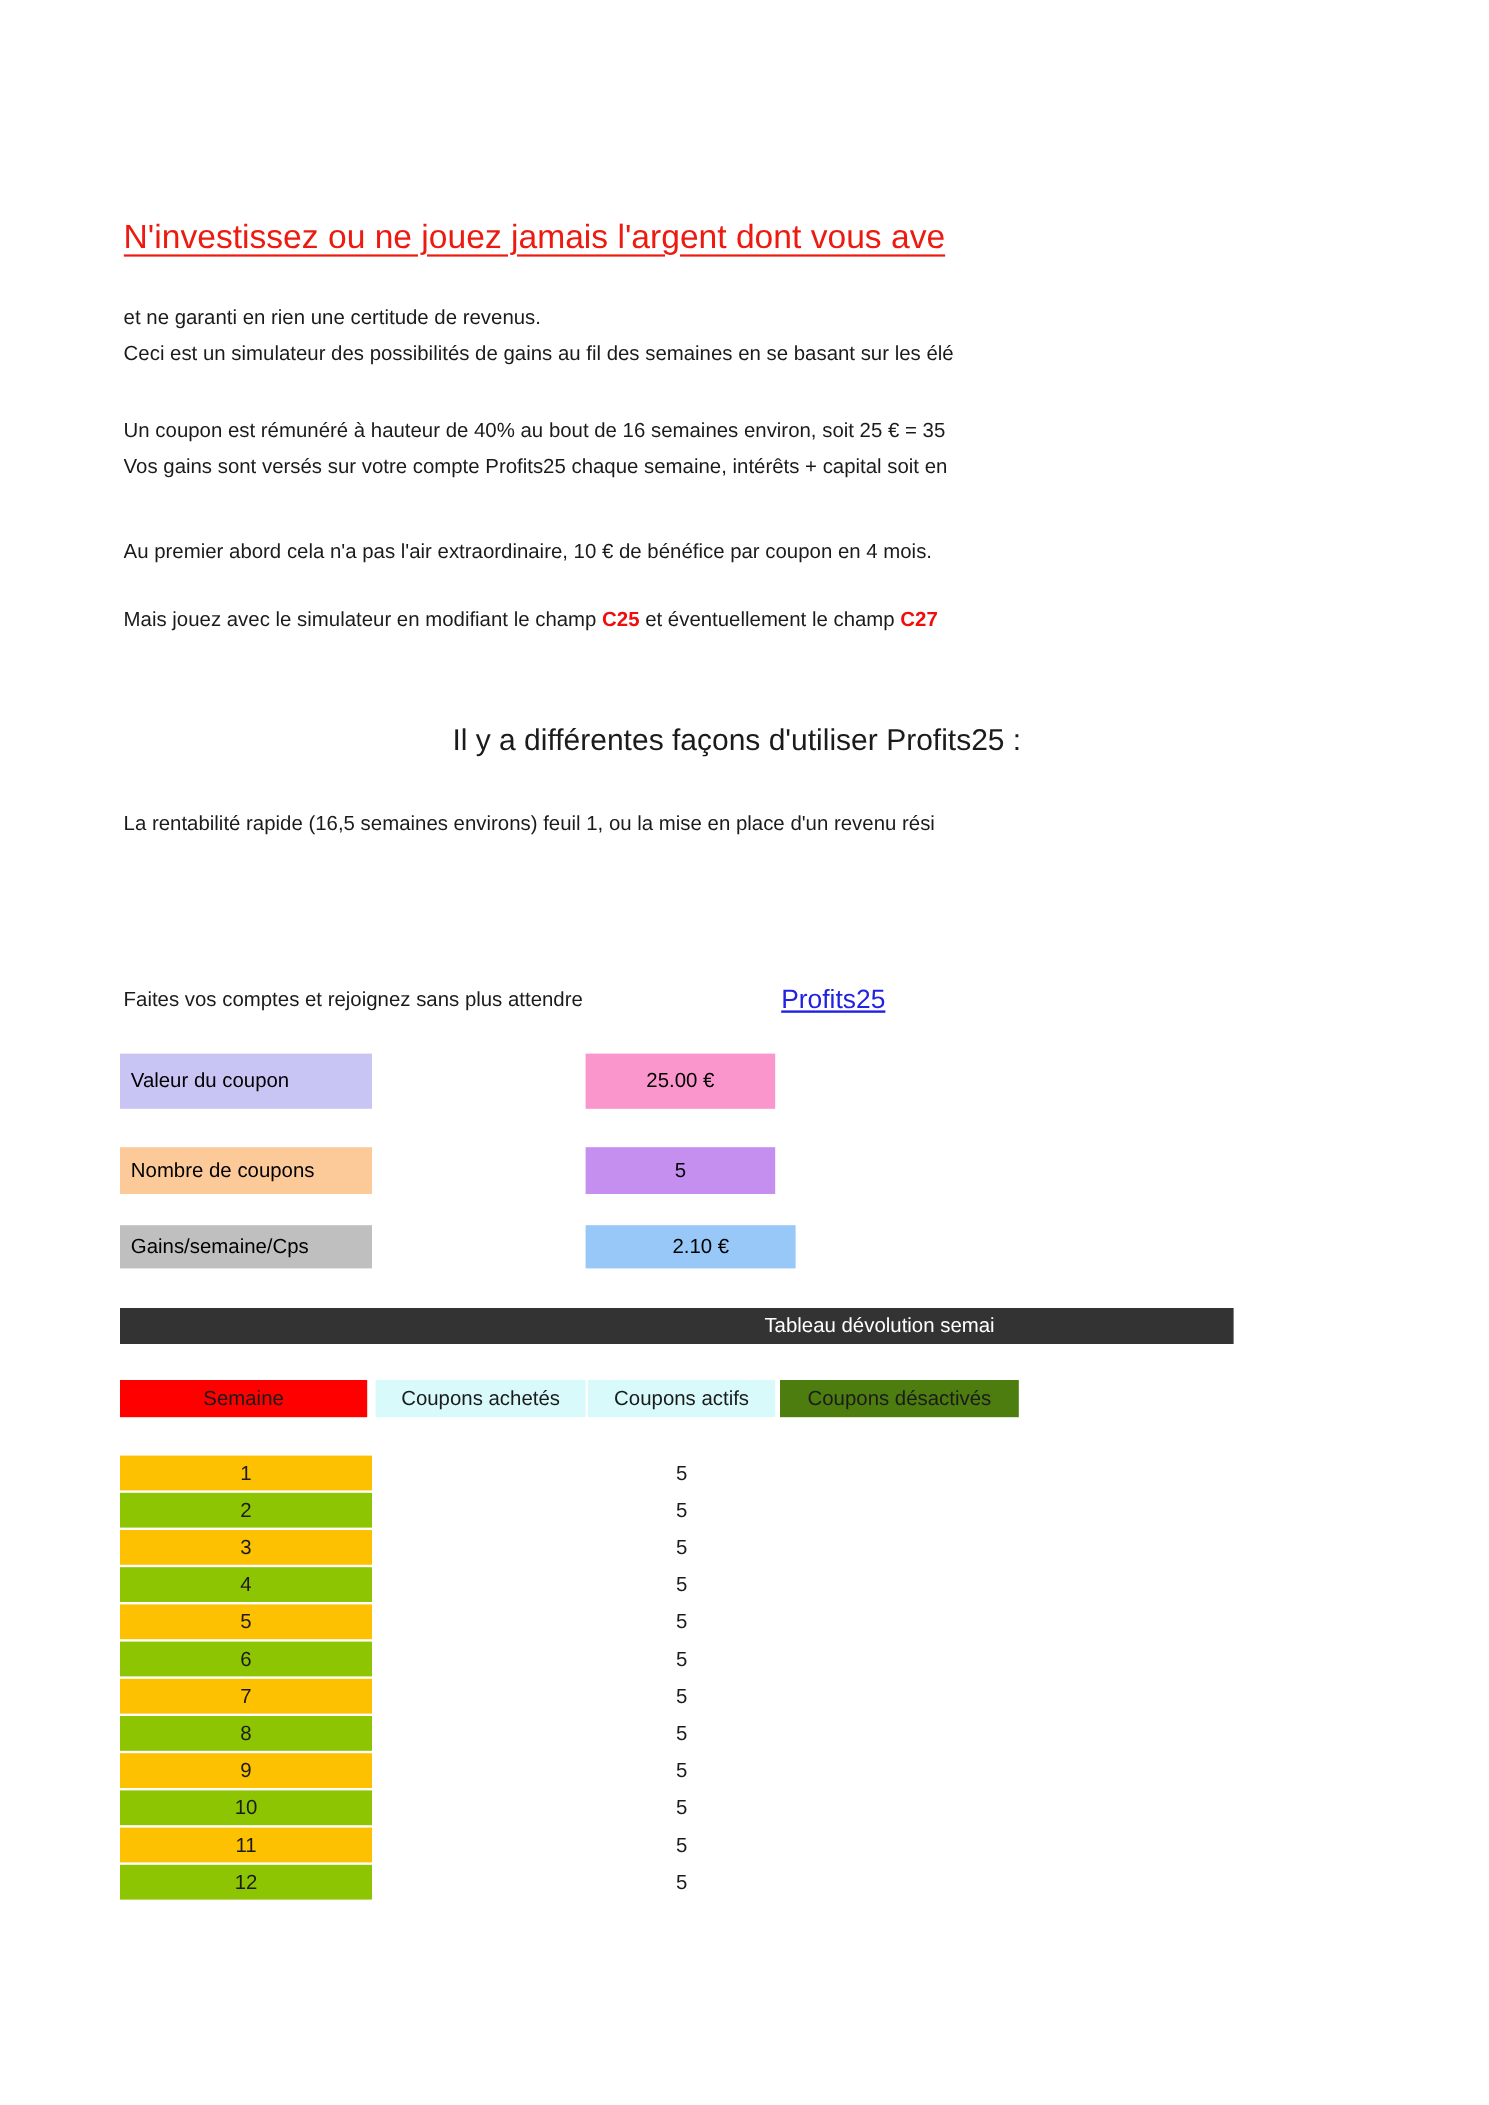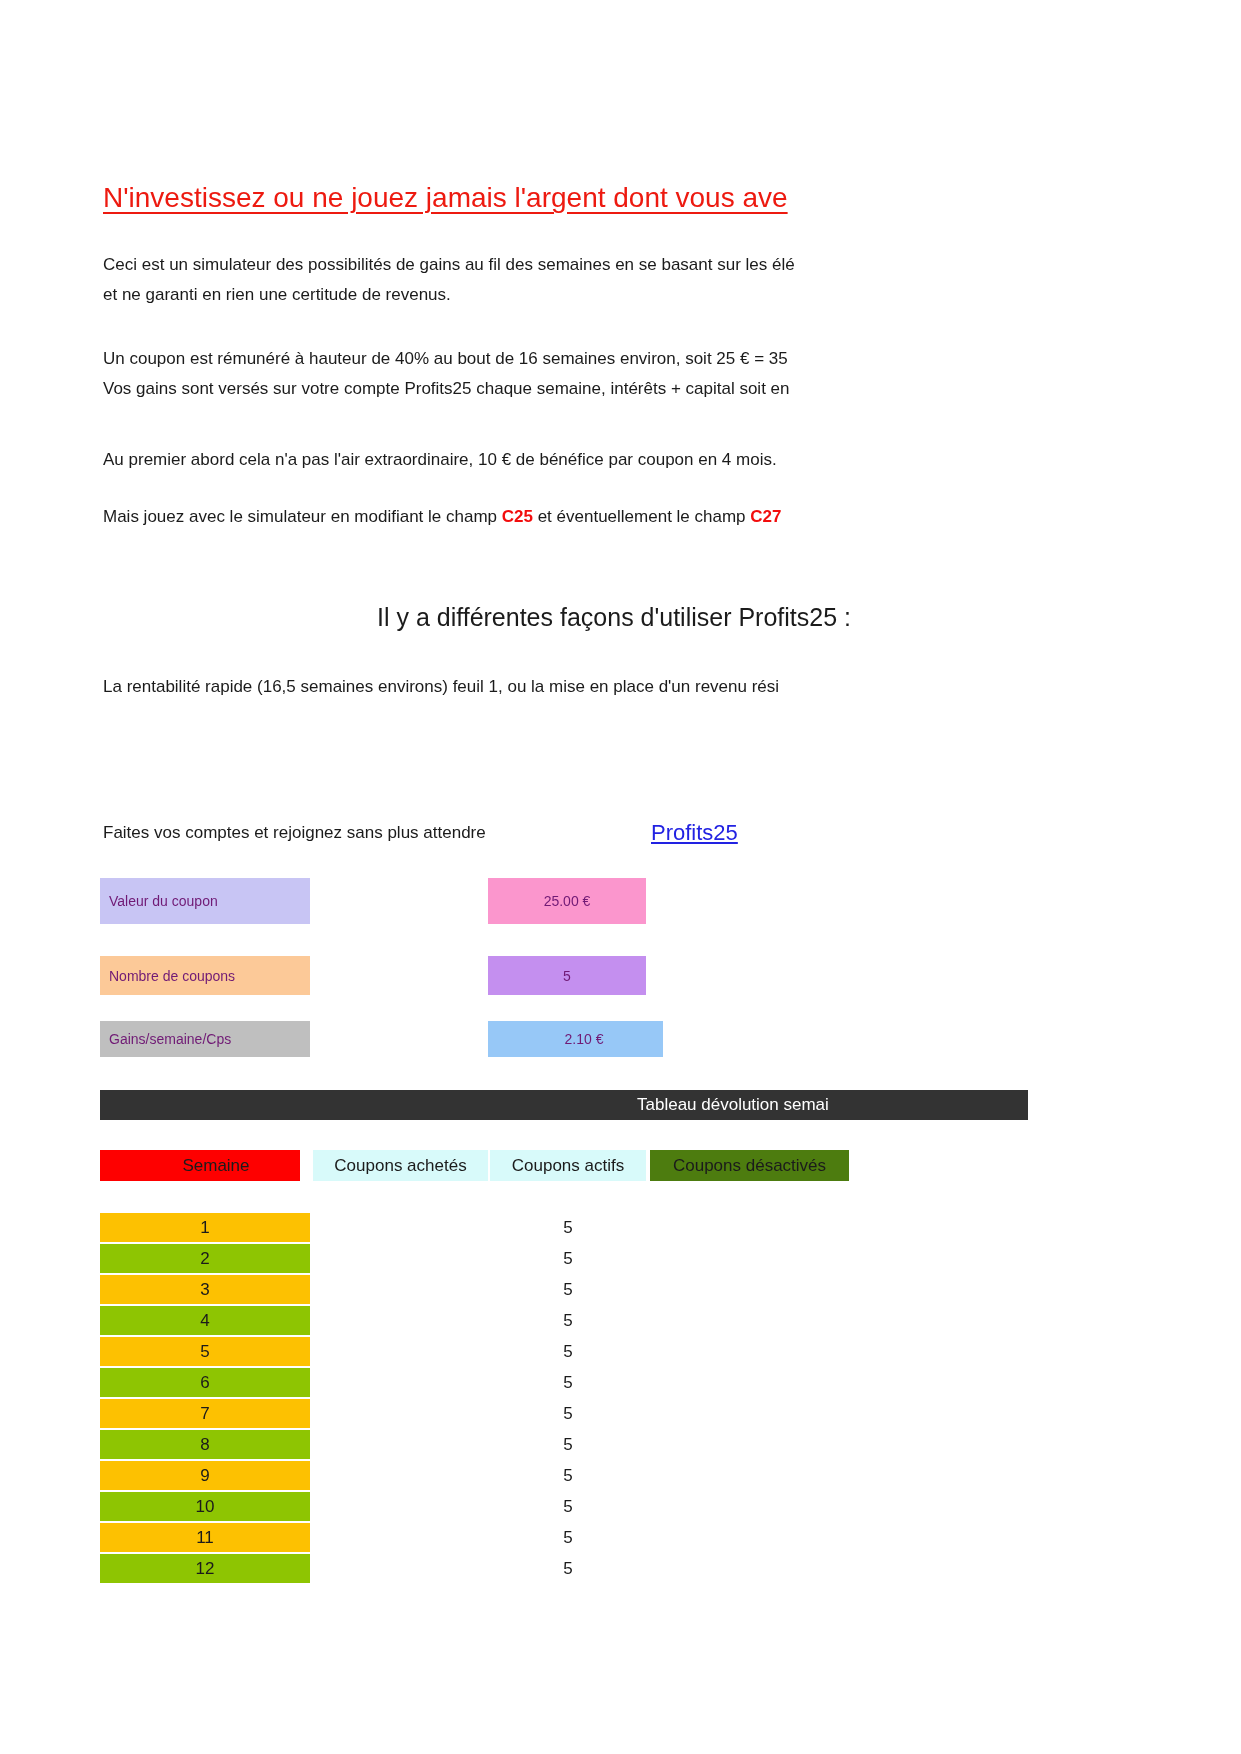--- a/index.html
+++ b/index.html
@@ -11,21 +11,21 @@
   .clipline{white-space:nowrap;overflow:hidden;width:748px;}
   .body-text{font-size:17px;line-height:30px;color:#1b1b1b;}
   .title{
     font-size:28px;color:#ed1a10;text-decoration:underline;
     text-decoration-thickness:2px;text-underline-offset:5px;
   }
   .h2{font-size:25px;color:#1b1b1b;text-align:right;}
   .bold{font-weight:normal;}
   .red-ref{color:#f20d0d;font-weight:bold;}
   .link{color:#2222e2;text-decoration:underline;cursor:pointer;font-size:22px;}
-  .fieldbox{display:flex;align-items:center;font-size:14px;color:#701a75;}
+  .fieldbox{display:flex;align-items:center;font-size:17px;color:#000000;}
   .fieldbox.label{padding-left:9px;box-sizing:border-box;}
   .fieldbox.value{justify-content:center;}
   .banner{background:#333333;}
   .banner-text{
     position:absolute;left:537px;top:0;height:100%;display:flex;align-items:center;
     color:#ffffff;font-size:17px;white-space:nowrap;
   }
   .colhead{
     position:absolute;height:31px;display:flex;align-items:center;justify-content:center;
     font-size:17px;color:#1b1b1b;
@@ -42,22 +42,22 @@
   }
 </style>
 </head>
 <body>
 
 <div class="page">
 
   <div class="abs clipline title" style="left:103px;top:182px;">N'investissez ou ne jouez jamais l'argent dont vous ave</div>
 
   <div class="abs" style="left:103px;top:250px;">
+    <div class="clipline body-text">et ne garanti en rien une certitude de revenus.</div>
     <div class="clipline body-text">Ceci est un simulateur des possibilités de gains au fil des semaines en se basant sur les élé</div>
-    <div class="clipline body-text">et ne garanti en rien une certitude de revenus.</div>
   </div>
 
   <div class="abs" style="left:103px;top:344px;">
     <div class="clipline body-text">Un coupon est rémunéré à hauteur de 40% au bout de 16 semaines environ, soit 25 € = 35</div>
     <div class="clipline body-text">Vos gains sont versés sur votre compte Profits25 chaque semaine, intérêts + capital soit en</div>
   </div>
 
   <div class="abs clipline body-text" style="left:103px;top:445px;">Au premier abord cela n'a pas l'air extraordinaire, 10 € de bénéfice par coupon en 4 mois.</div>
 
   <div class="abs clipline body-text" style="left:103px;top:502px;">
@@ -77,21 +77,21 @@
   <div class="abs fieldbox label" style="left: 100px; top: 956px; width: 210px; height: 39px; background-color: rgb(252, 201, 152);">Nombre de coupons</div>
   <div class="abs fieldbox value" style="left: 488px; top: 956px; width: 158px; height: 39px; background-color: rgb(196, 143, 239);">5</div>
 
   <div class="abs fieldbox label" style="left: 100px; top: 1021px; width: 210px; height: 36px; background-color: rgb(191, 191, 191);">Gains/semaine/Cps</div>
   <div class="abs fieldbox value" style="left: 488px; top: 1021px; width: 158px; height: 36px; background-color: rgb(151, 200, 247); padding-left: 17px;">2.10 €</div>
 
   <div class="abs banner" style="left: 100px; top: 1090px; width: 928px; height: 30px; background-color: rgb(51, 51, 51);">
     <span class="banner-text">Tableau dévolution semai</span>
   </div>
 
-  <div class="colhead" style="left: 100px; top: 1150px; width: 168px; background-color: rgb(254, 0, 0); padding-left: 32px;">Semaine</div>
+  <div class="colhead" style="left: 100px; top: 1150px; width: 206px; background-color: rgb(254, 0, 0);">Semaine</div>
   <div class="colhead" style="left: 313px; top: 1150px; width: 175px; background-color: rgb(216, 250, 250);">Coupons achetés</div>
   <div class="colhead" style="left: 490px; top: 1150px; width: 156px; background-color: rgb(216, 250, 250);">Coupons actifs</div>
   <div class="colhead" style="left: 650px; top: 1150px; width: 199px; background-color: #4d7c0f;">Coupons désactivés</div>
 
   <div class="rows">
     <div class="trow">
       <div class="sem-cell" style="background-color: rgb(253, 193, 1);">1</div>
       <div class="actifs-cell">5</div>
     </div>
     <div class="trow">

